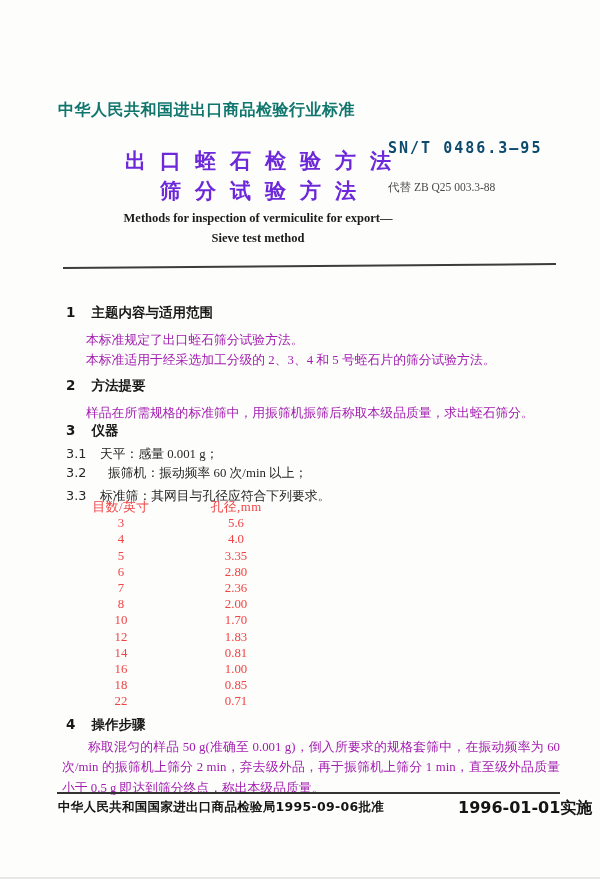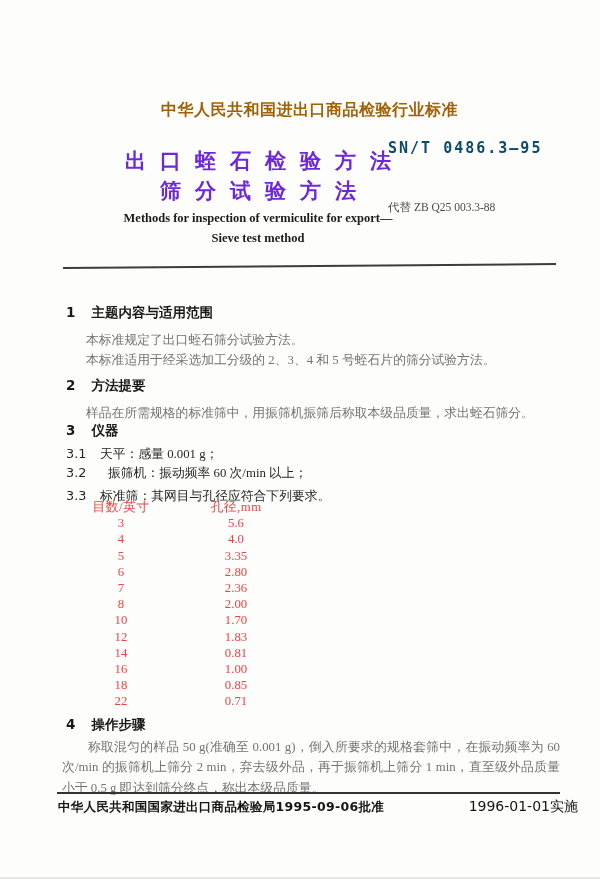--- a/index.html
+++ b/index.html
@@ -13,42 +13,42 @@
     position: relative;
     width: 600px; height: 879px;
     background: #fdfdfc;
     overflow: hidden;
   }
   .abs { position: absolute; }
 
   
   .org-line {
     top: 100px; left: 58px; width: 400px;
-    text-align: right;
+    text-align: left;
     font-family: "DejaVu Sans", "Liberation Sans", sans-serif;
     font-weight: bold; font-size: 16px; letter-spacing: 0.5px;
-    color: #a16207;
+    color: #0f766e;
   }
   .title-cn {
     left: 58px; width: 400px; text-align: center;
     font-family: Liberation Sans, sans-serif;
     font-weight: bold; font-size: 21px; color: #6d28d9;
     letter-spacing: 14px; text-indent: 14px; white-space: nowrap;
   }
   .title-cn-1 { top: 147px; }
   .title-cn-2 { top: 177px; }
   .std-no {
     top: 139px; left: 388px; width: 190px;
     font-family: "DejaVu Sans Mono", "Liberation Mono", monospace;
     font-weight: bold; font-size: 15px; letter-spacing: 2px;
     color: #0c4a6e; white-space: nowrap;
   }
   .replaces {
     top: 180px; left: 388px; width: 190px;
-    font-size: 11.5px; color: #4a4a4a; white-space: nowrap; margin-top: 20px;
+    font-size: 11.5px; color: #4a4a4a; white-space: nowrap;
   }
   .title-en {
     left: 58px; width: 400px; text-align: center;
     font-weight: bold; font-size: 12.5px; color: #1c1c1c;
   }
   .title-en-1 { top: 211px; text-align: center; }
   .title-en-2 { top: 231px; }
   .rule-top {
     top: 265px; left: 63px; width: 493px; height: 2px;
     background: #3c3c3c; transform: rotate(-0.45deg);
@@ -61,21 +61,21 @@
     font-weight: bold; font-size: 13.5px; color: #181818;
     display: flex; gap: 16px; white-space: nowrap;
   }
   .sec1 { top: 304px; }
   .sec2 { top: 377px; }
   .sec3 { top: 422px; }
   .sec4 { top: 716px; }
 
   .body-p {
     left: 62px; width: 500px;
-    font-size: 12.8px; line-height: 20px; color: #737373;
+    font-size: 12.8px; line-height: 20px; color: #a21caf;
     text-indent: 24px;
   }
   .p-s1a { top: 330px; }
   .p-s1b { top: 350px; }
   .p-s2  { top: 403px; }
   .p-s4  { top: 737px; width: 498px; text-align: justify; line-height: 20.4px; text-indent: 26px; }
 
   .sub-item {
     left: 66px; width: 500px;
     font-size: 12.8px; color: #262626;
@@ -106,21 +106,21 @@
   }
   .footer-approval {
     top: 799px; left: 58px; width: 380px;
     font-family: "DejaVu Sans", "Liberation Sans", sans-serif;
     font-weight: bold; font-size: 12.5px; color: #151515;
     white-space: nowrap; letter-spacing: 0.3px;
   }
   .footer-impl {
     top: 798px; left: 458px; width: 120px;
     font-family: "DejaVu Sans", "Liberation Sans", sans-serif;
-    font-weight: normal; font-size: 14px; color: #151515;
+    font-weight: bold; font-size: 16px; color: #151515;
     white-space: nowrap; text-align: right;
   }
   .page-bottom-edge {
     bottom: 0px; left: 0; width: 600px; height: 2px;
     background: #e7e7e5;
   }
 </style>
 </head>
 <body>
 

